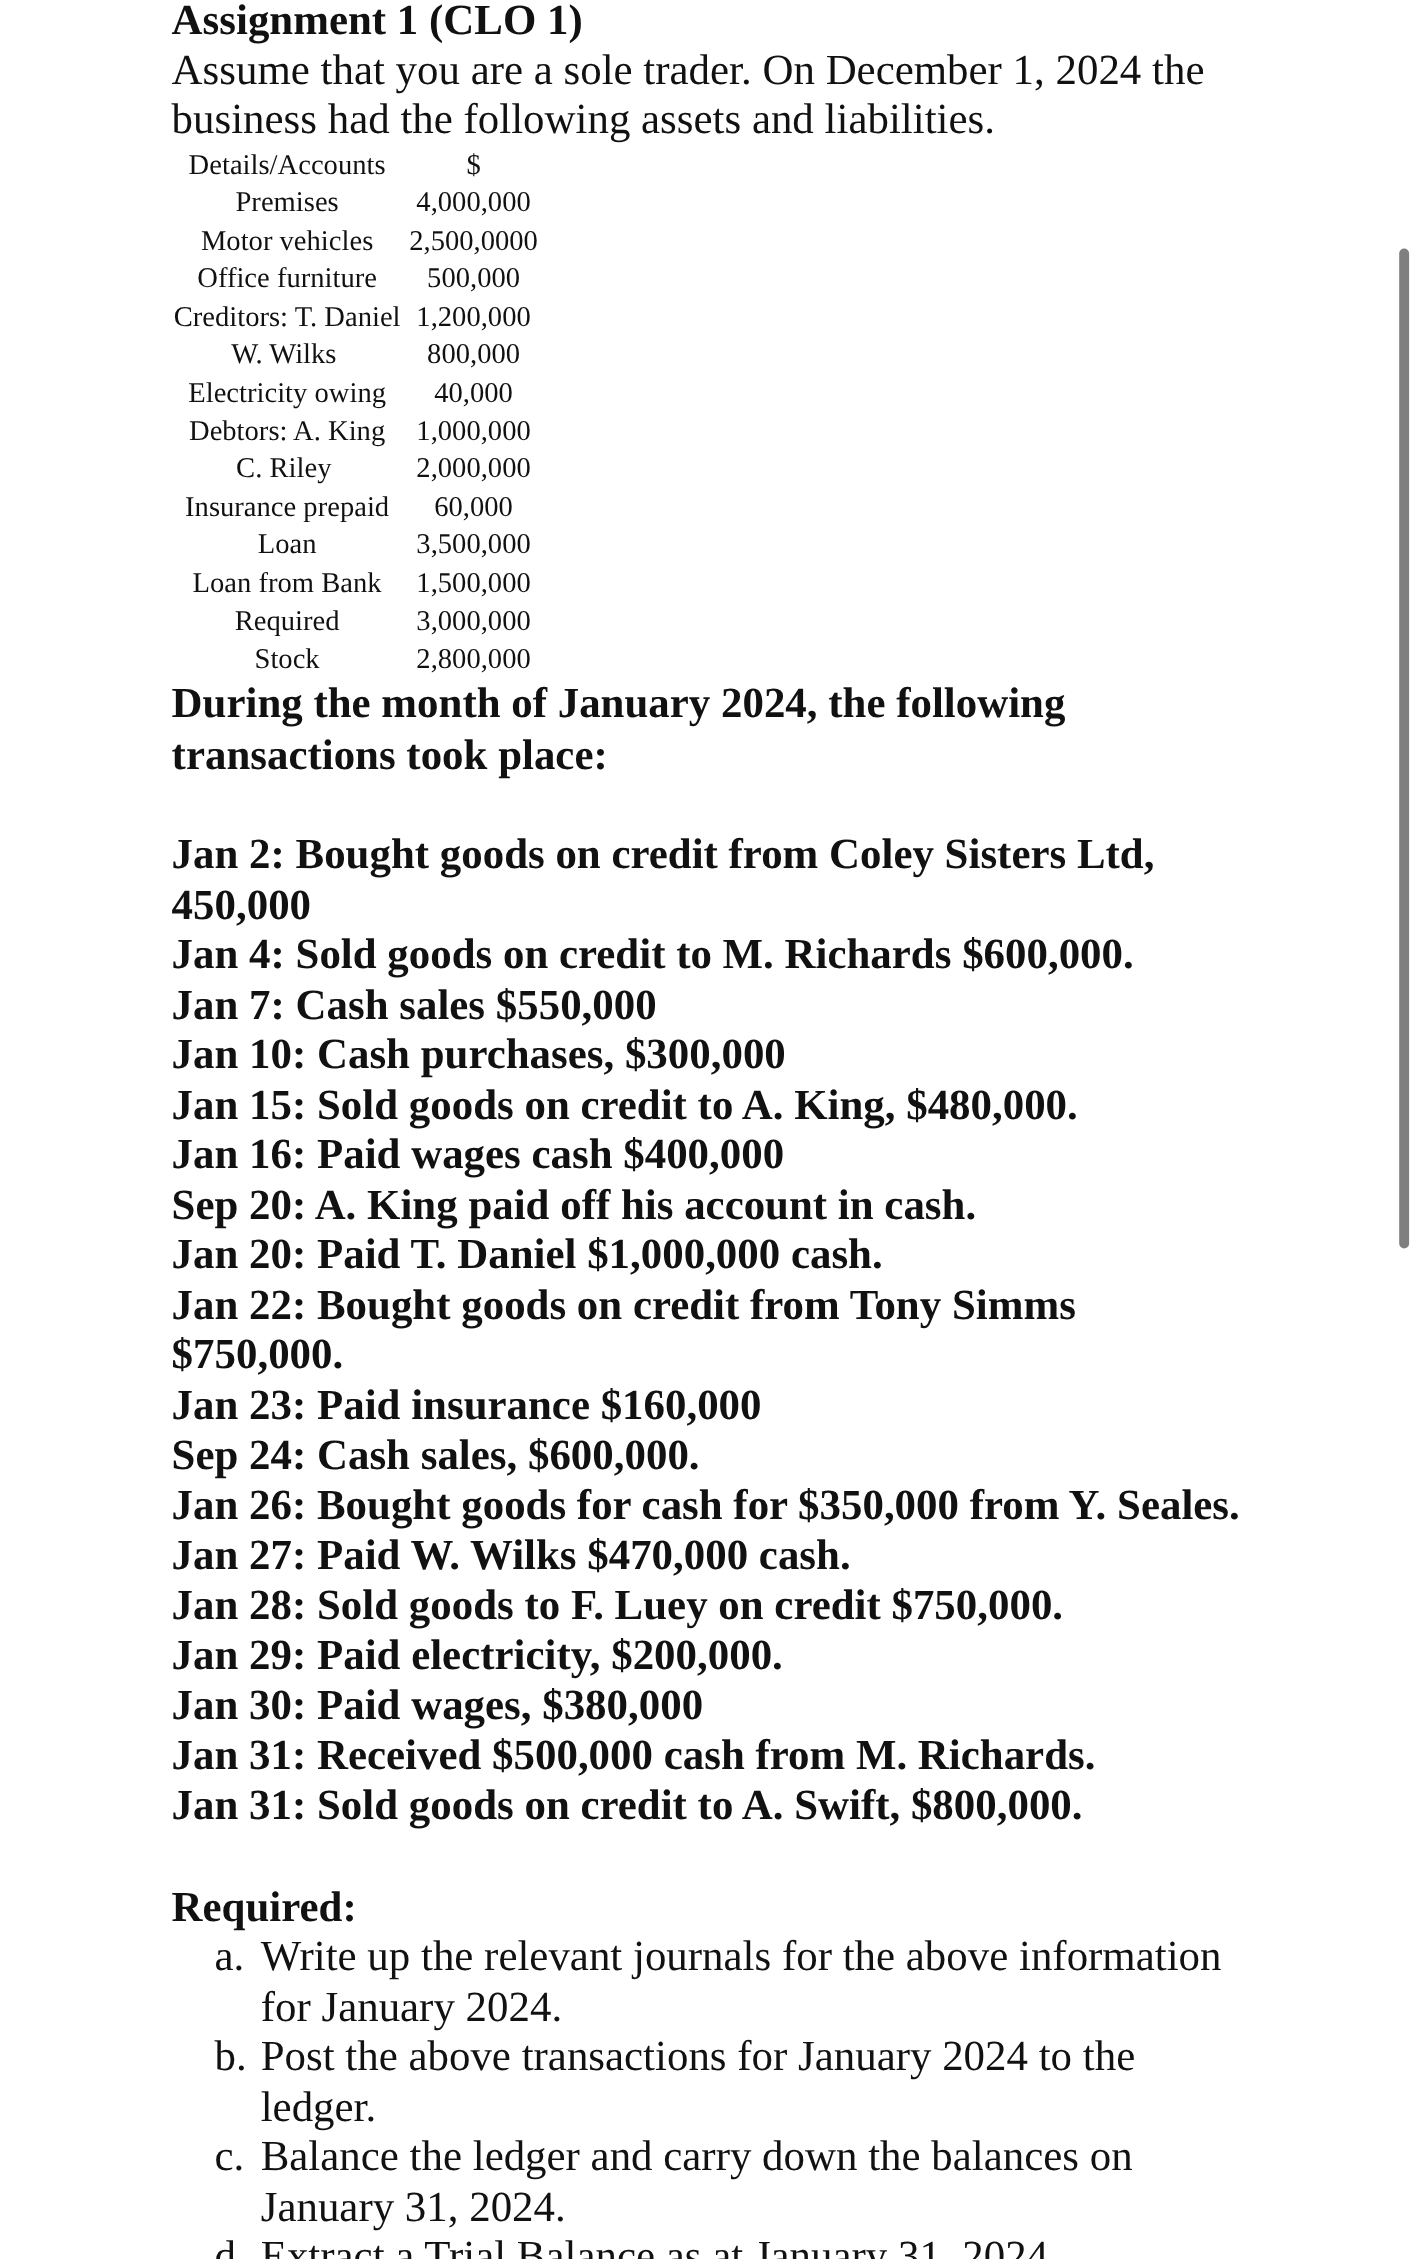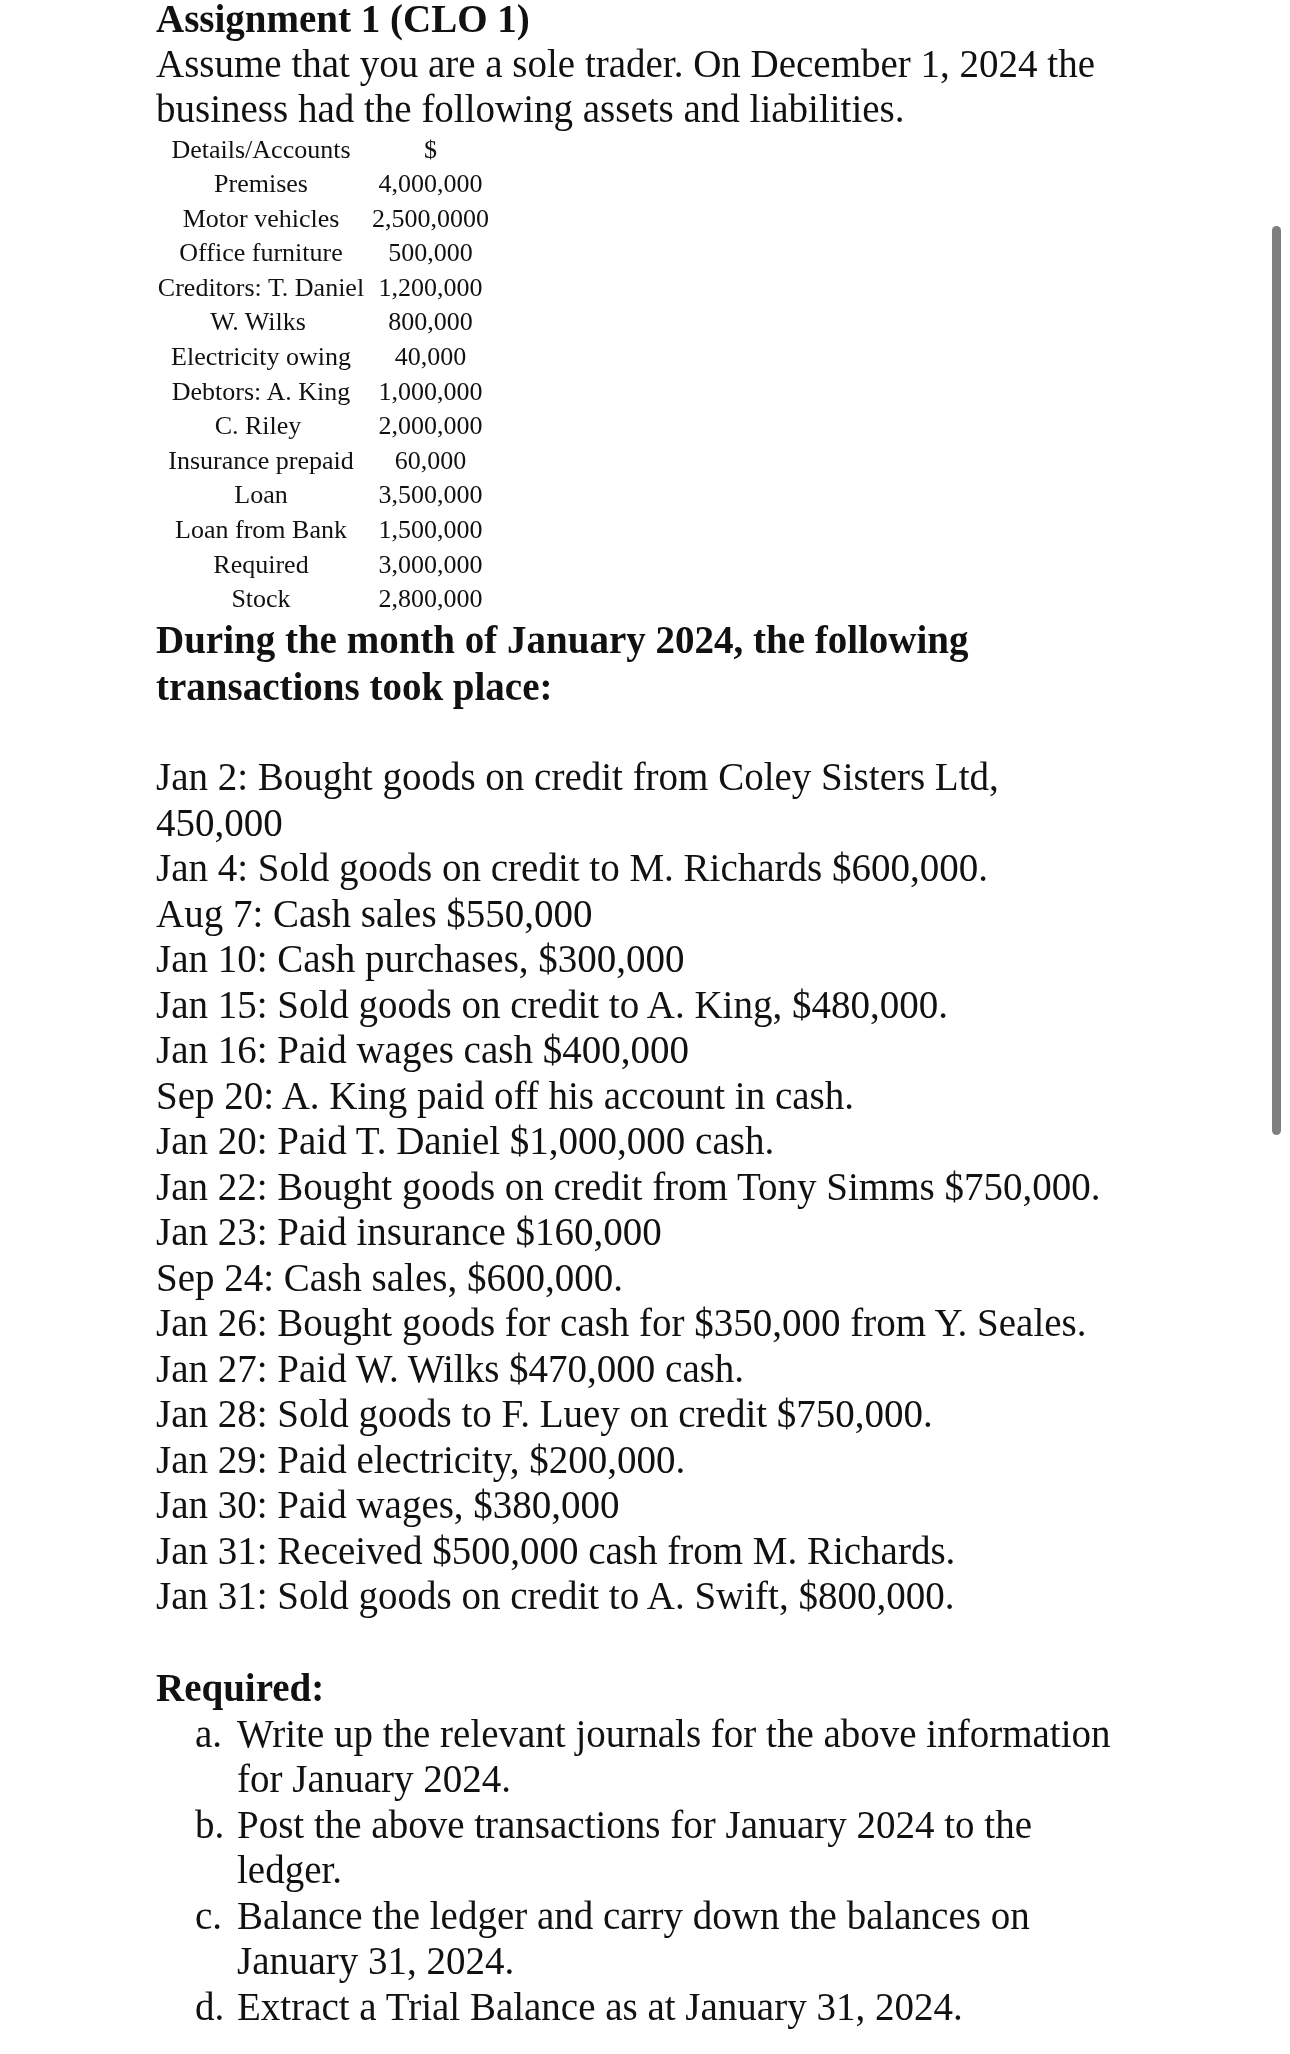--- a/index.html
+++ b/index.html
@@ -69,21 +69,21 @@
       margin-top: -0.5px;
     }
 
     .txn-list {
       list-style: none;
       margin: 44px 0 0 0;
       padding: 0;
       font-size: 39px;
       line-height: 45.5px;
     }
-    .txn-list li { margin: 0; padding: 0; }
+    .txn-list li { margin: 0; padding: 0; font-weight: bold; }
 
     .req-heading {
       font-size: 39px;
       font-weight: bold;
       line-height: 45.5px;
       margin: 46.5px 0 0 0;
     }
     .req-list {
       list-style: none;
       margin: 0;
@@ -183,21 +183,21 @@
       <td class="val">2,800,000</td>
     </tr>
   </tbody>
     </table>
 
   <h2 class="section-heading">During the month of January 2024, the following transactions took place:</h2>
 
   <ul class="txn-list">
     <li>Jan 2: Bought goods on credit from Coley Sisters Ltd, 450,000</li>
     <li>Jan 4: Sold goods on credit to M. Richards $600,000.</li>
-    <li>Aug 7: Cash sales $550,000</li>
+    <li>Jan 7: Cash sales $550,000</li>
     <li>Jan 10: Cash purchases, $300,000</li>
     <li>Jan 15: Sold goods on credit to A. King, $480,000.</li>
     <li>Jan 16: Paid wages cash $400,000</li>
     <li>Sep 20: A. King paid off his account in cash.</li>
     <li>Jan 20: Paid T. Daniel $1,000,000 cash.</li>
     <li>Jan 22: Bought goods on credit from Tony Simms $750,000.</li>
     <li>Jan 23: Paid insurance $160,000</li>
     <li>Sep 24: Cash sales, $600,000.</li>
     <li>Jan 26: Bought goods for cash for $350,000 from Y. Seales.</li>
     <li>Jan 27: Paid W. Wilks $470,000 cash.</li>

